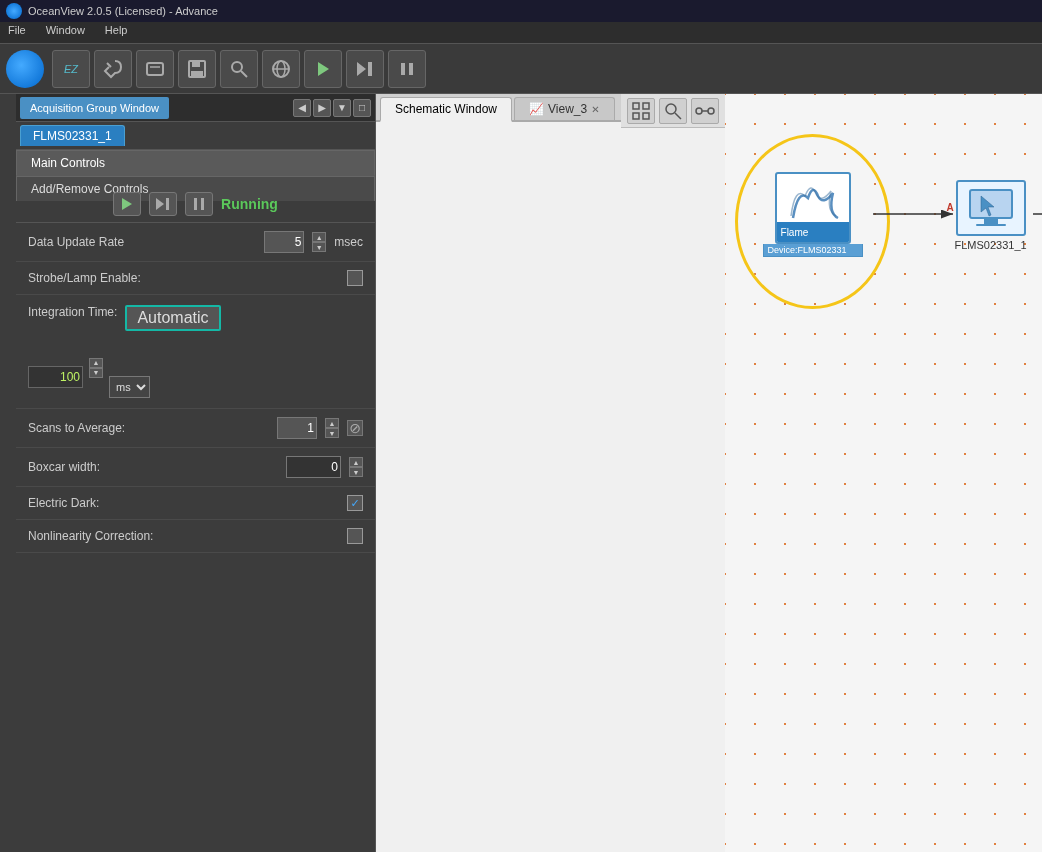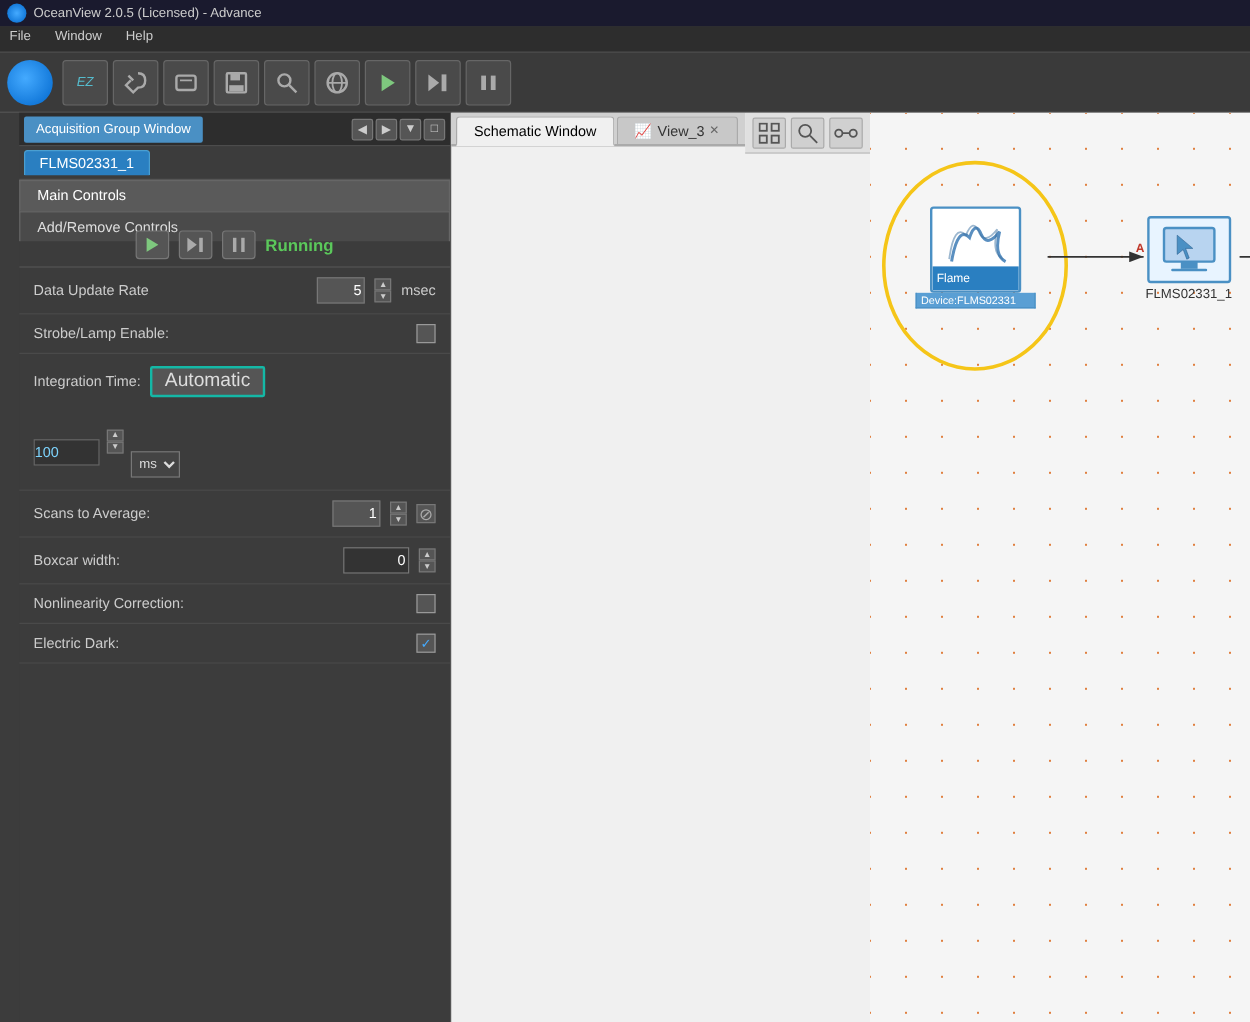--- a/index.html
+++ b/index.html
@@ -235,21 +235,21 @@
       font-size: 11px;
     }
 
     
     .int-time-row {
       padding: 10px 12px;
       border-bottom: 1px solid #4a4a4a;
     }
     .int-time-top {
       display: flex;
-      align-items: center;
+      align-items: flex-start;
       gap: 8px;
       margin-bottom: 6px;
     }
     .int-time-label { color: #ccc; font-size: 12px; }
     .auto-btn {
       background: #555;
       border: 2px solid #14b8a6;
       color: #ddd;
       padding: 2px 10px;
       font-size: 16px;
@@ -257,24 +257,24 @@
       border-radius: 2px;
     }
     .int-time-bottom {
       display: flex;
       align-items: center;
       gap: 6px;
     }
     .int-input {
       background: #333;
       border: 1px solid #666;
-      color: #7dd3fc;
+      color: #bef264;
       width: 55px;
       height: 22px;
-      text-align: left;
+      text-align: right;
       padding-right: 2px;
       font-size: 12px;
       margin-top: 18px;
     }
     .ms-select {
       background: #444;
       border: 1px solid #777;
       color: #ddd;
       height: 22px;
       font-size: 11px;
@@ -617,27 +617,27 @@
       <div class="form-row">
         <span class="form-label">Boxcar width:</span>
         <input class="spin-input" type="text" value="0" style="width: 55px; background: rgb(51, 51, 51);">
         <div class="spin-btns">
           <div class="spin-btn">▲</div>
           <div class="spin-btn">▼</div>
         </div>
       </div>
 
       <div class="form-row">
+        <span class="form-label">Electric Dark:</span>
+        <div class="checkbox" style="color:#4af;">✓</div>
+      </div>
+
+      <div class="form-row">
         <span class="form-label">Nonlinearity Correction:</span>
         <div class="checkbox"></div>
-      </div>
-
-      <div class="form-row">
-        <span class="form-label">Electric Dark:</span>
-        <div class="checkbox" style="color:#4af;">✓</div>
       </div>
 
     </div>
   </div>
 
   <div id="right-panel">
 
     <div id="right-tab-bar">
       <div class="right-tab active">
         <span>Schematic Window</span>

